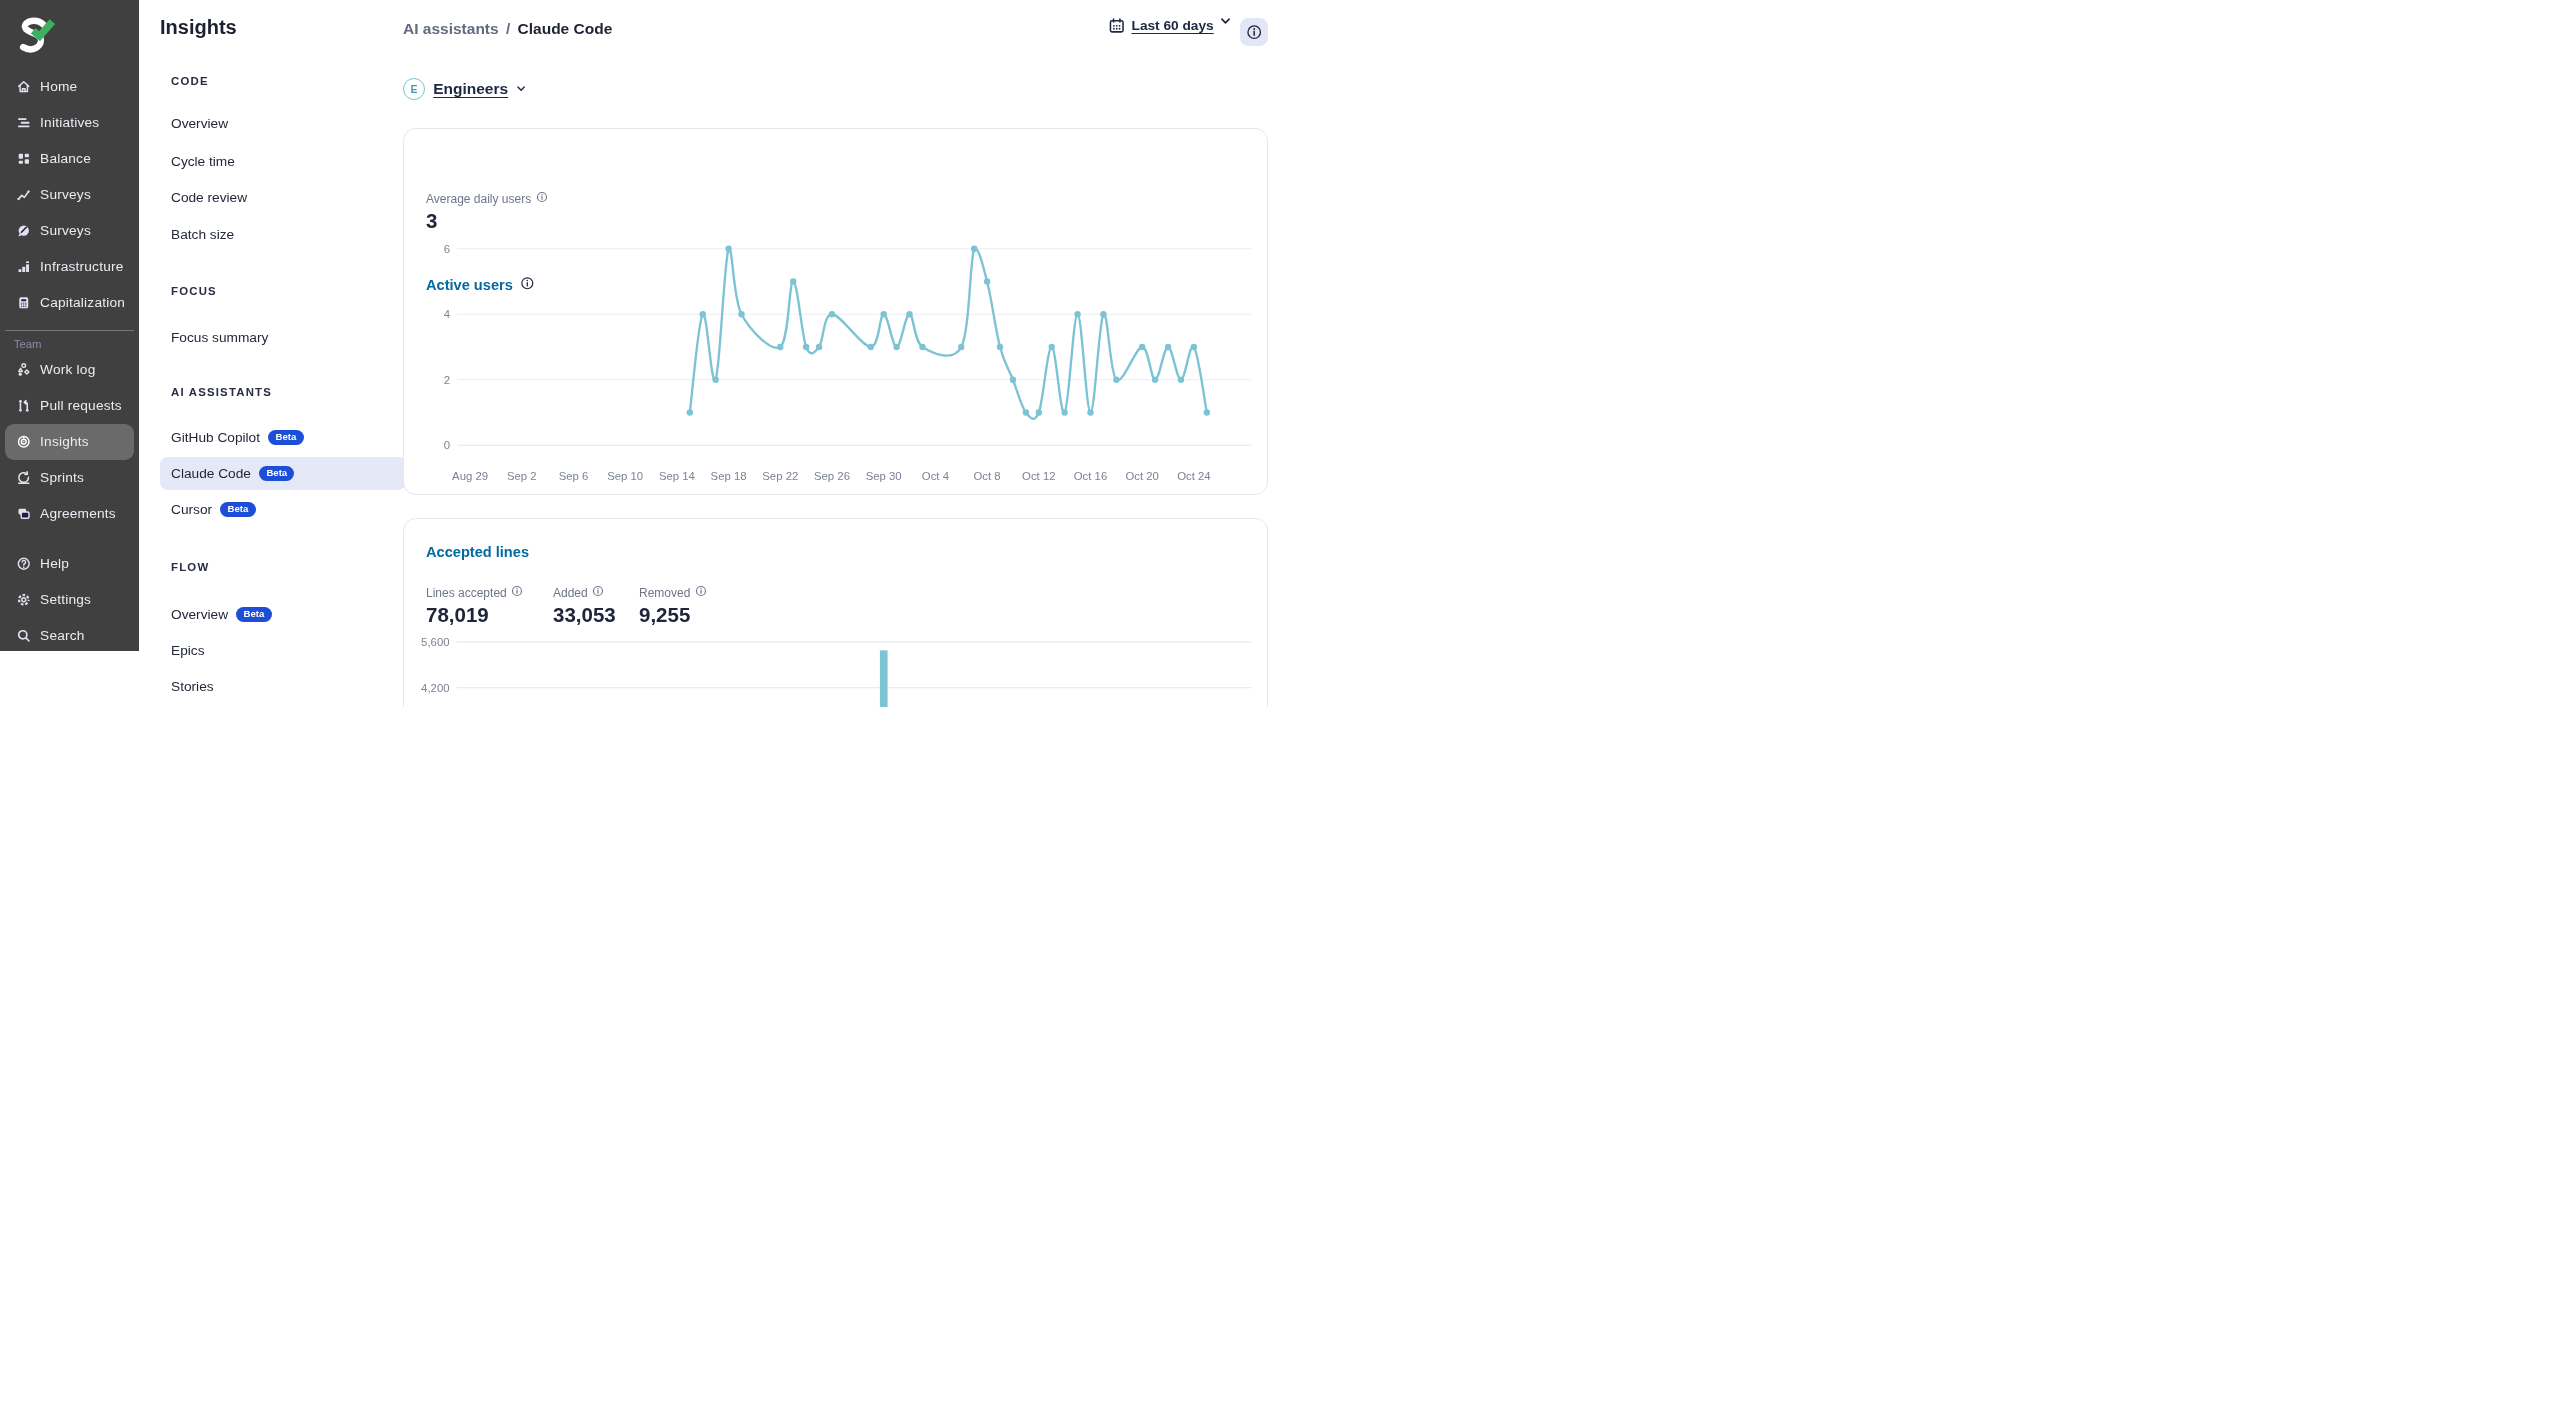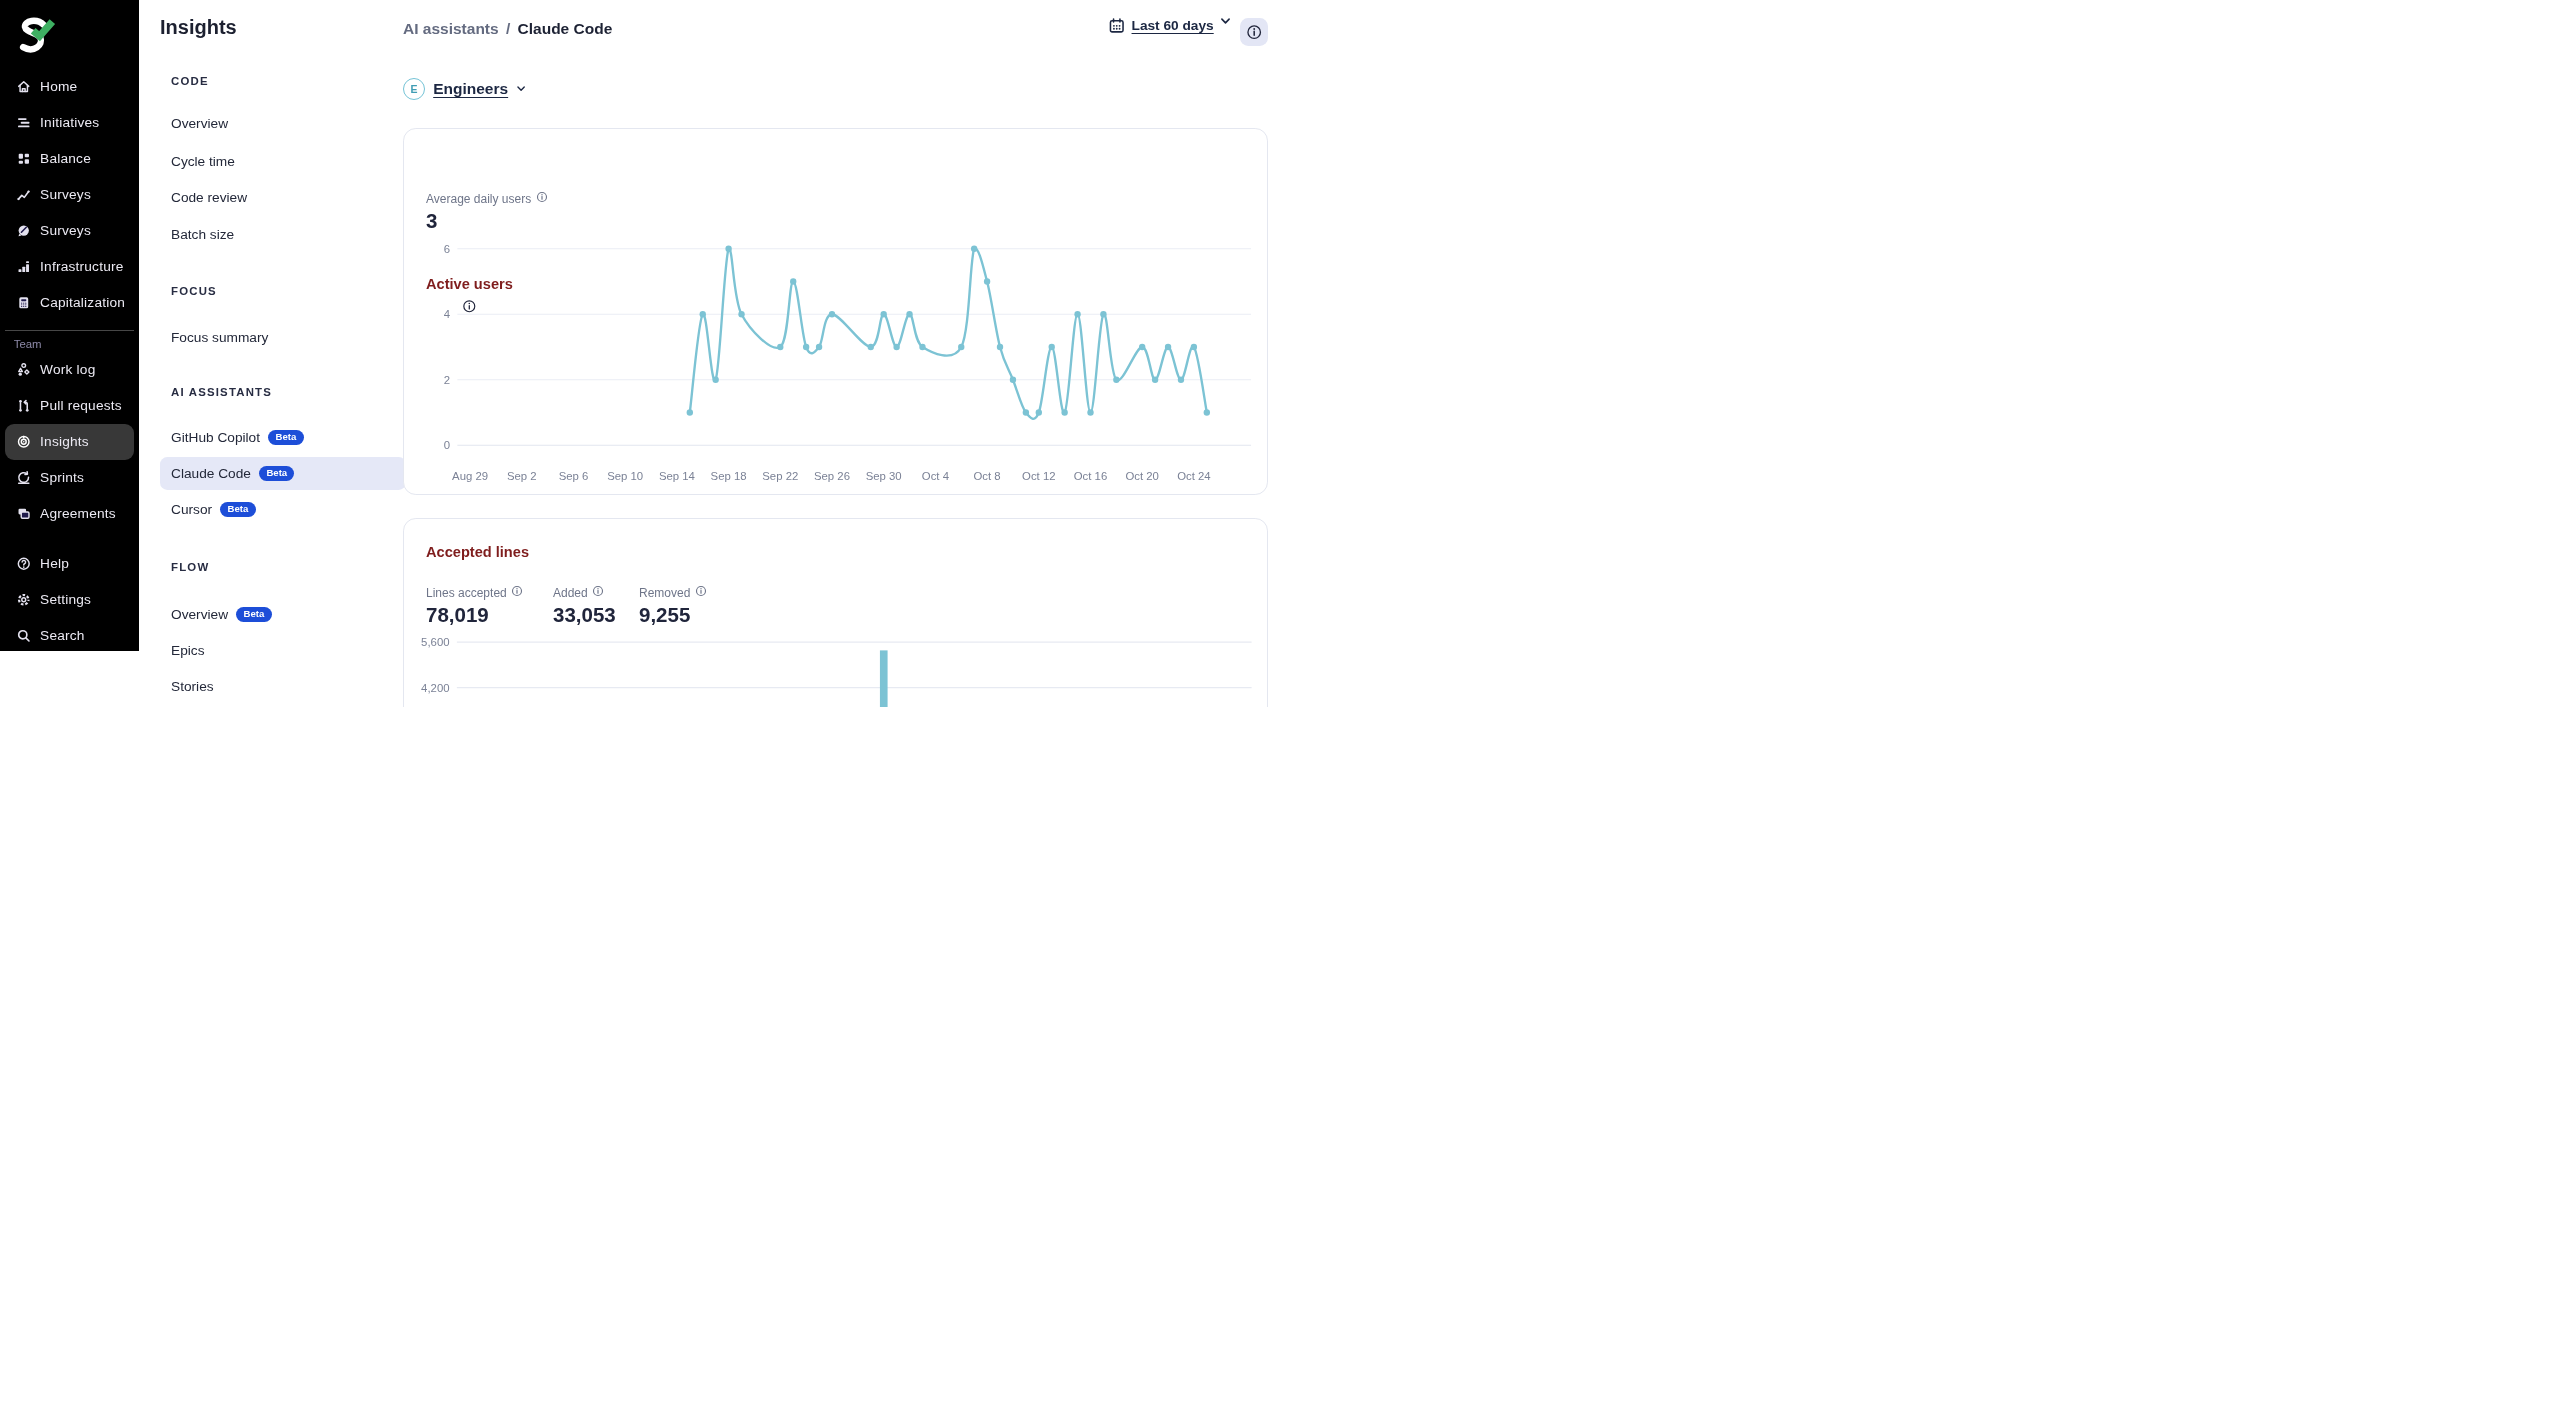--- a/index.html
+++ b/index.html
@@ -1,19 +1,19 @@
 <!DOCTYPE html>
 <html style="font-size:14.6px"><head>
 <meta charset="utf-8">
 <style>
   html,body{margin:0;padding:0;background:#ffffff;}
   #app{position:relative;width:1288px;height:707px;overflow:hidden;background:#fff;
        font-family:"Liberation Sans", sans-serif;-webkit-font-smoothing:antialiased;color:#20253b;}
   
-  #sidebar{position:absolute;left:0;top:0;width:139px;height:651px;background:#000000;display:flex;flex-direction:column;}
+  #sidebar{position:absolute;left:0;top:0;width:139px;height:651px;background:#404040;display:flex;flex-direction:column;}
   .logo{margin:16.4px 0 0 13.7px;width:42px;height:44px;flex:0 0 auto;}
   .snav{margin-top:8.2px;}
   .srow{height:36px;display:flex;align-items:center;gap:9px;margin:0 4.6px;padding-left:11px;border-radius:9px;cursor:pointer;}
   .srow.active{background:rgba(255,255,255,0.22);}
   .sic{width:15.5px;height:15.5px;flex:0 0 auto;display:flex;align-items:center;justify-content:center;}
   .sic svg{width:15.5px;height:15.5px;}
   .slabel{font-size:13.7px;font-weight:500;color:#eceaf3;letter-spacing:0.2px;white-space:nowrap;}
   .sdivider{height:0.9px;background:rgba(255,255,255,0.28);margin:9px 4.6px 0 4.6px;}
   .steam{margin:7.3px 0 1.8px 13.7px;font-size:11.4px;color:#8d8aa8;}
   .sfooter{position:absolute;bottom:-2.7px;left:0;right:0;}
@@ -34,21 +34,21 @@
   .daterange .dr-label{font-size:13.7px;font-weight:600;text-decoration:underline;text-underline-offset:2.7px;text-decoration-thickness:1.4px;}
   .info-btn{position:absolute;right:20px;top:18px;width:28px;height:28px;border-radius:8.2px;background:#e3e6f5;display:flex;align-items:center;justify-content:center;cursor:pointer;}
   .team-filter{position:absolute;left:403px;top:78px;display:flex;align-items:center;gap:8.2px;cursor:pointer;}
   .avatar{width:22px;height:22px;border-radius:50%;border:1.8px solid #74c3d6;box-sizing:border-box;display:flex;align-items:center;justify-content:center;
           font-size:10.5px;font-weight:700;color:#3f9db4;background:#fff;}
   .team-name{font-size:15.5px;font-weight:600;color:#1c2742;text-decoration:underline;text-underline-offset:2.7px;text-decoration-thickness:1.4px;}
   
   .card{position:absolute;left:403px;width:865px;background:#fff;border:0.9px solid #e4e7f0;border-radius:12.8px;box-sizing:border-box;}
   #card-active{top:128px;height:367px;}
   #card-accepted{top:518px;height:219px;}
-  .card-title{position:absolute;left:22px;font-size:14.6px;font-weight:700;color:#7f1d1d;display:flex;align-items:center;gap:7.3px;flex-direction:column;}
+  .card-title{position:absolute;left:22px;font-size:14.6px;font-weight:700;color:#0369a1;display:flex;align-items:center;gap:7.3px;}
   .metric-label{position:absolute;font-size:12px;color:#6e7589;display:flex;align-items:center;gap:4.6px;}
   .metric-value{position:absolute;font-size:20.5px;font-weight:700;color:#20253b;}
   .tick{font-size:12.5px;fill:#7b8296;}
   .dots-btn{position:absolute;right:18px;top:469px;cursor:pointer;display:flex;gap:3.2px;align-items:center;padding:3.6px;}
   .dots-btn i{width:3.1px;height:3.1px;border-radius:50%;background:#444b63;display:block;}
   svg.chart{position:absolute;left:0;top:0;}
   .ic-info{display:inline-block;}
 </style>
 </head>
 <body>

